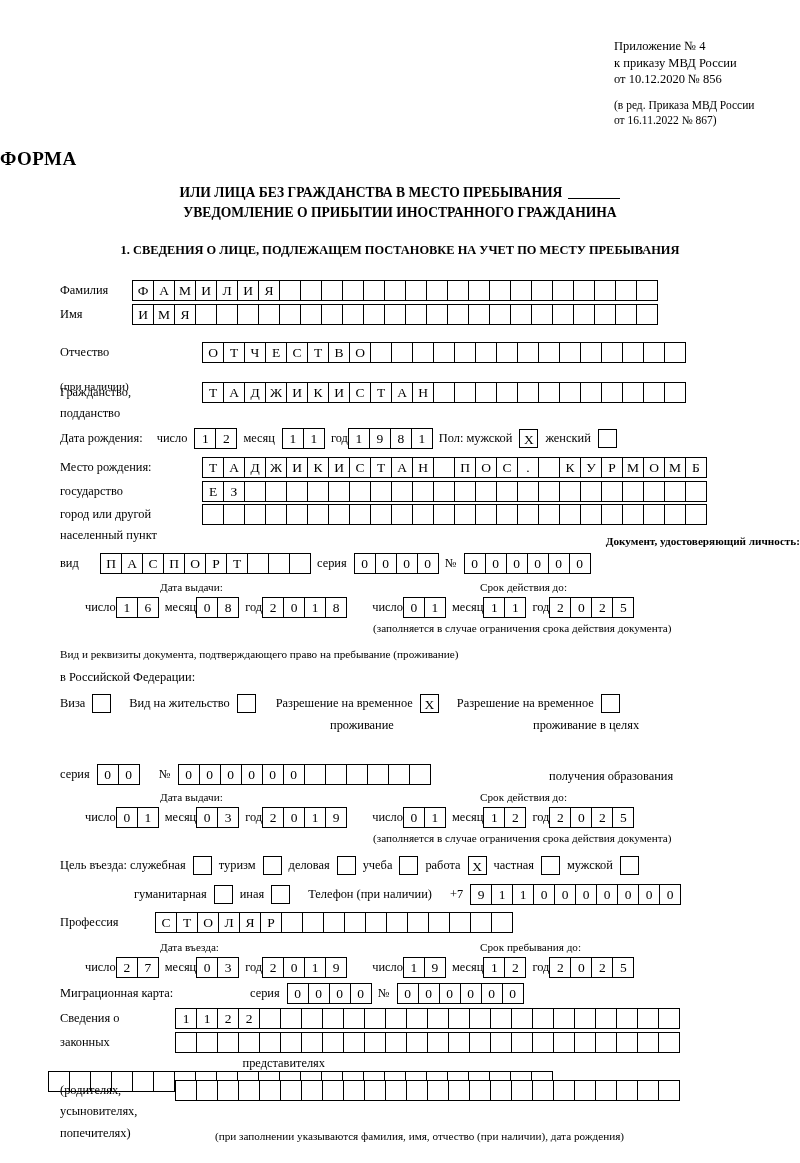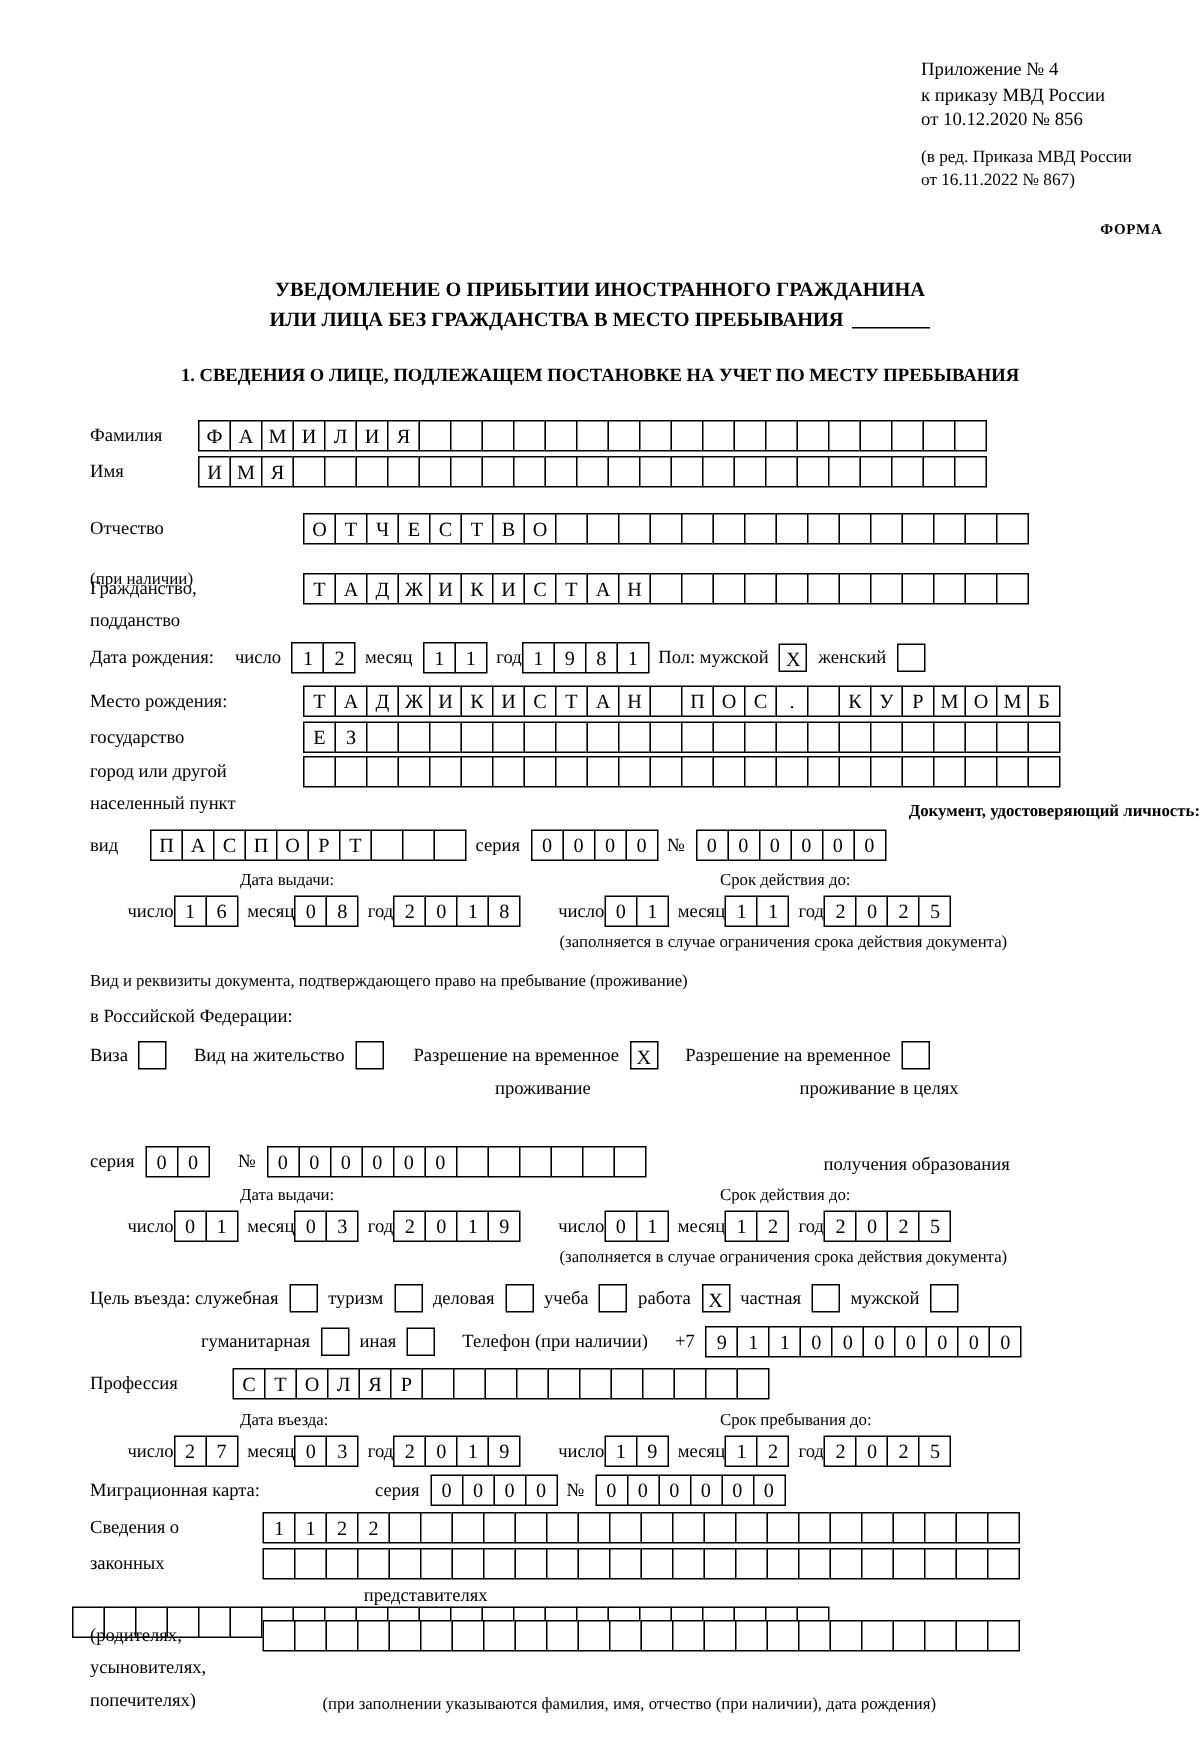--- a/index.html
+++ b/index.html
@@ -12,21 +12,21 @@
   .page{position:relative;width:800px;height:1163px;padding:0;box-sizing:border-box;}
 
   
   .hdr{
     position:absolute;top:38px;left:614px;width:190px;
     font-size:12.5px;line-height:1.32;
   }
   .hdr .sub{margin-top:10px;font-size:11.5px;line-height:1.32;}
   .forma{
     position:absolute;top:148px;left:0;width:775px;
-    text-align:right;font-weight:bold;font-size:10px;letter-spacing:.5px;
+    font-weight:bold;font-size:19px;letter-spacing:.5px;
   }
 
   .title{
     position:absolute;top:183px;left:0;width:800px;
     text-align:center;font-weight:bold;font-size:13.6px;line-height:1.5;
   }
   .title .ln2{display:inline-block;}
   .titleline{display:inline-block;border-bottom:1px solid #000;width:52px;height:12px;vertical-align:-2px;margin-left:6px;}
 
   .section1{
@@ -66,24 +66,24 @@
     <div>Приложение № 4</div>
     <div>к приказу МВД России</div>
     <div>от 10.12.2020 № 856</div>
     <div class="sub">(в ред. Приказа МВД России</div>
     <div class="sub" style="margin-top:0">от 16.11.2022 № 867)</div>
   </div>
 
   <div class="forma">ФОРМА</div>
 
   <div class="title">
-    <div>УВЕДОМЛЕНИЕ О ПРИБЫТИИ ИНОСТРАННОГО ГРАЖДАНИНА</div>
     <div>
       <span class="ln2">ИЛИ ЛИЦА БЕЗ ГРАЖДАНСТВА В МЕСТО ПРЕБЫВАНИЯ</span><span class="titleline"></span>
     </div>
+    <div>УВЕДОМЛЕНИЕ О ПРИБЫТИИ ИНОСТРАННОГО ГРАЖДАНИНА</div>
   </div>
 
   <div class="section1">1. СВЕДЕНИЯ О ЛИЦЕ, ПОДЛЕЖАЩЕМ ПОСТАНОВКЕ НА УЧЕТ ПО МЕСТУ ПРЕБЫВАНИЯ</div>
 
   <div class="row" style="top:280px;left:60px;">
     <div class="lab" style="width:72px;">Фамилия</div>
     <div class="boxes" id="surname-boxes">
         <div class="bx">Ф</div>
         <div class="bx">А</div>
         <div class="bx">М</div>

